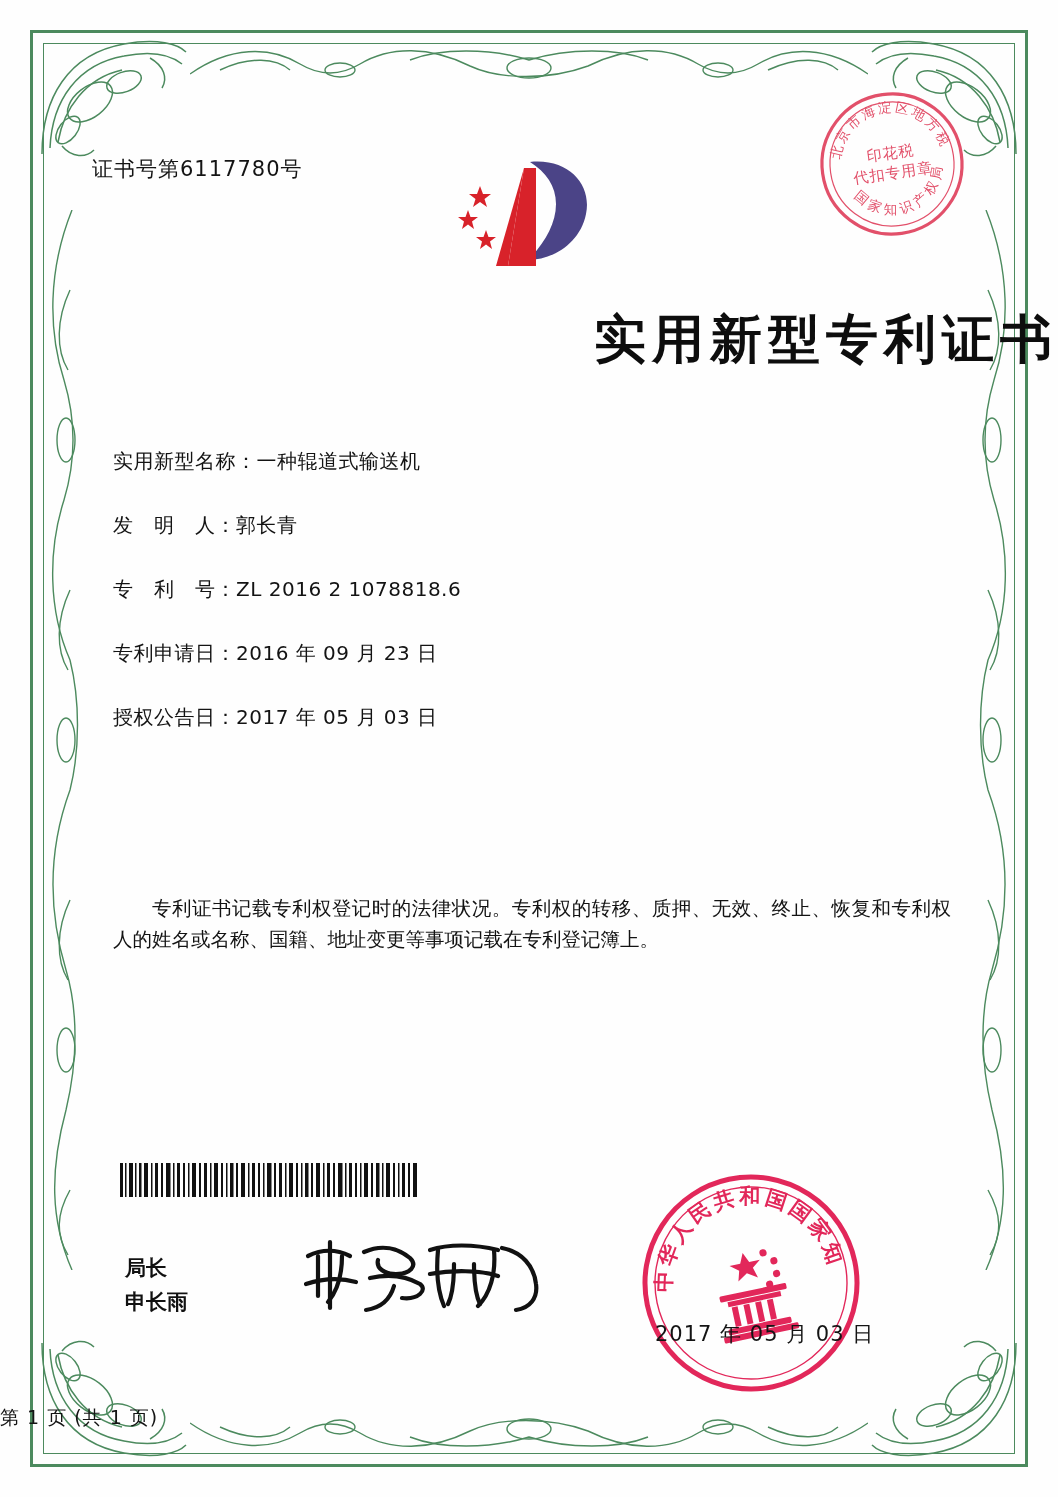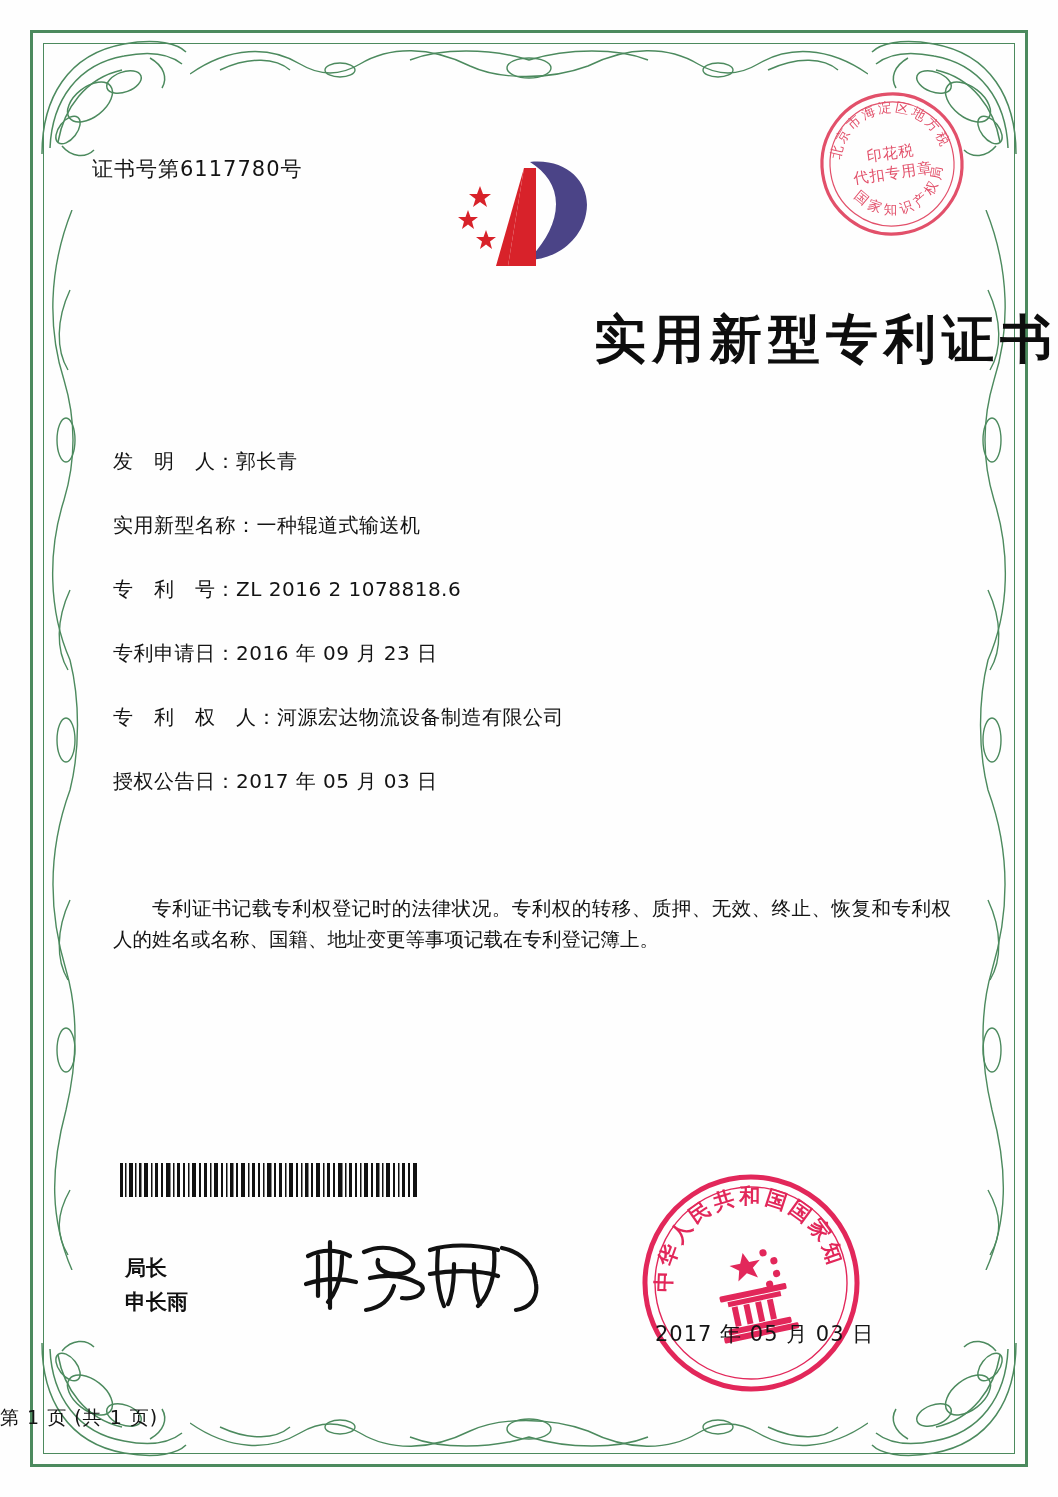--- a/index.html
+++ b/index.html
@@ -362,33 +362,30 @@
           <text x="80" y="74" text-anchor="middle" font-size="15" fill="#e2506a" font-family="'DejaVu Sans','Liberation Sans',sans-serif" letter-spacing="1">印花税</text>
           <text x="80" y="94" text-anchor="middle" font-size="15" fill="#e2506a" font-family="'DejaVu Sans','Liberation Sans',sans-serif" letter-spacing="1">代扣专用章</text>
         </g>
       </svg>
     </div>
 
     <div class="doc-title">实用新型专利证书</div>
 
     <div class="fields">
       <div class="field-row">
-        <span class="field-label">发　明　人：</span><span class="field-value">郭长青</span>
+        <span class="field-label">实用新型名称：</span><span class="field-value">一种辊道式输送机</span>
       </div>
       <div class="field-row">
-        <span class="field-label">实用新型名称：</span><span class="field-value">一种辊道式输送机</span>
+        <span class="field-label">发　明　人：</span><span class="field-value">郭长青</span>
       </div>
       <div class="field-row">
         <span class="field-label">专　利　号：</span><span class="field-value">ZL 2016 2 1078818.6</span>
       </div>
       <div class="field-row">
         <span class="field-label">专利申请日：</span><span class="field-value">2016 年 09 月 23 日</span>
-      </div>
-      <div class="field-row">
-        <span class="field-label">专　利　权　人：</span><span class="field-value">河源宏达物流设备制造有限公司</span>
       </div>
       <div class="field-row">
         <span class="field-label">授权公告日：</span><span class="field-value">2017 年 05 月 03 日</span>
       </div>
     </div>
 
     <div class="body-text">
       <p>专利证书记载专利权登记时的法律状况。专利权的转移、质押、无效、终止、恢复和专利权人的姓名或名称、国籍、地址变更等事项记载在专利登记簿上。</p>
     </div>
 

